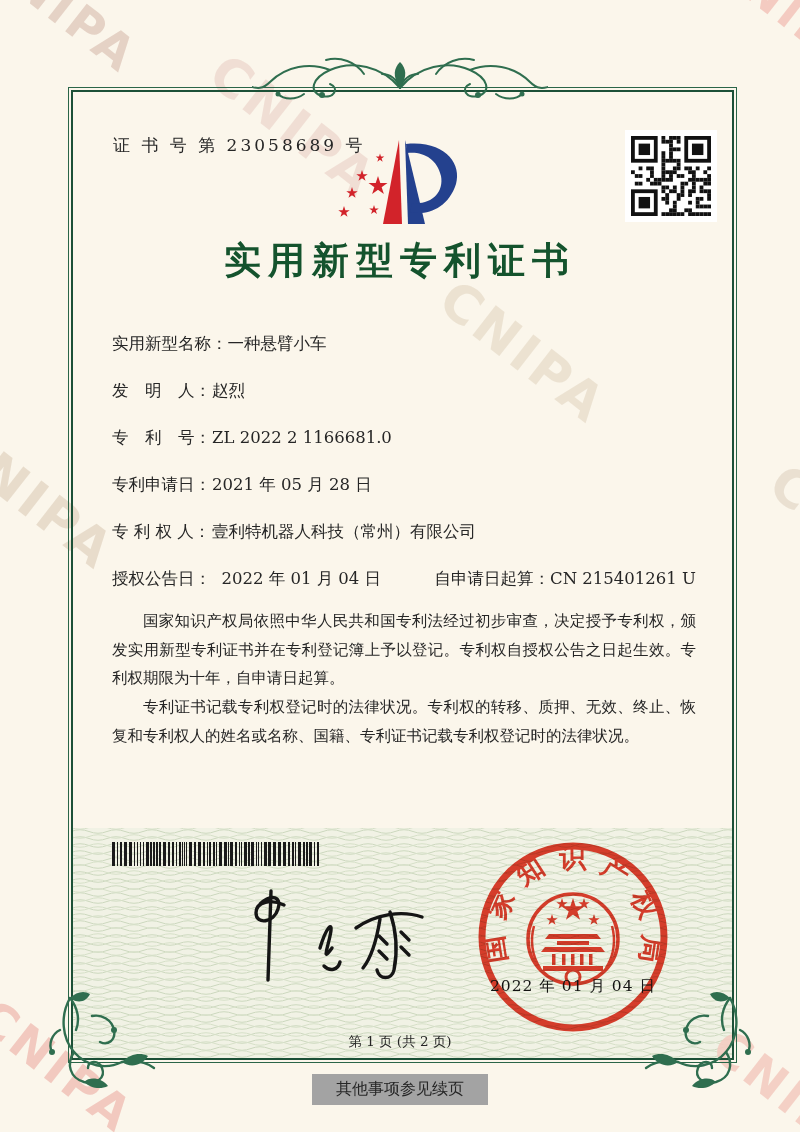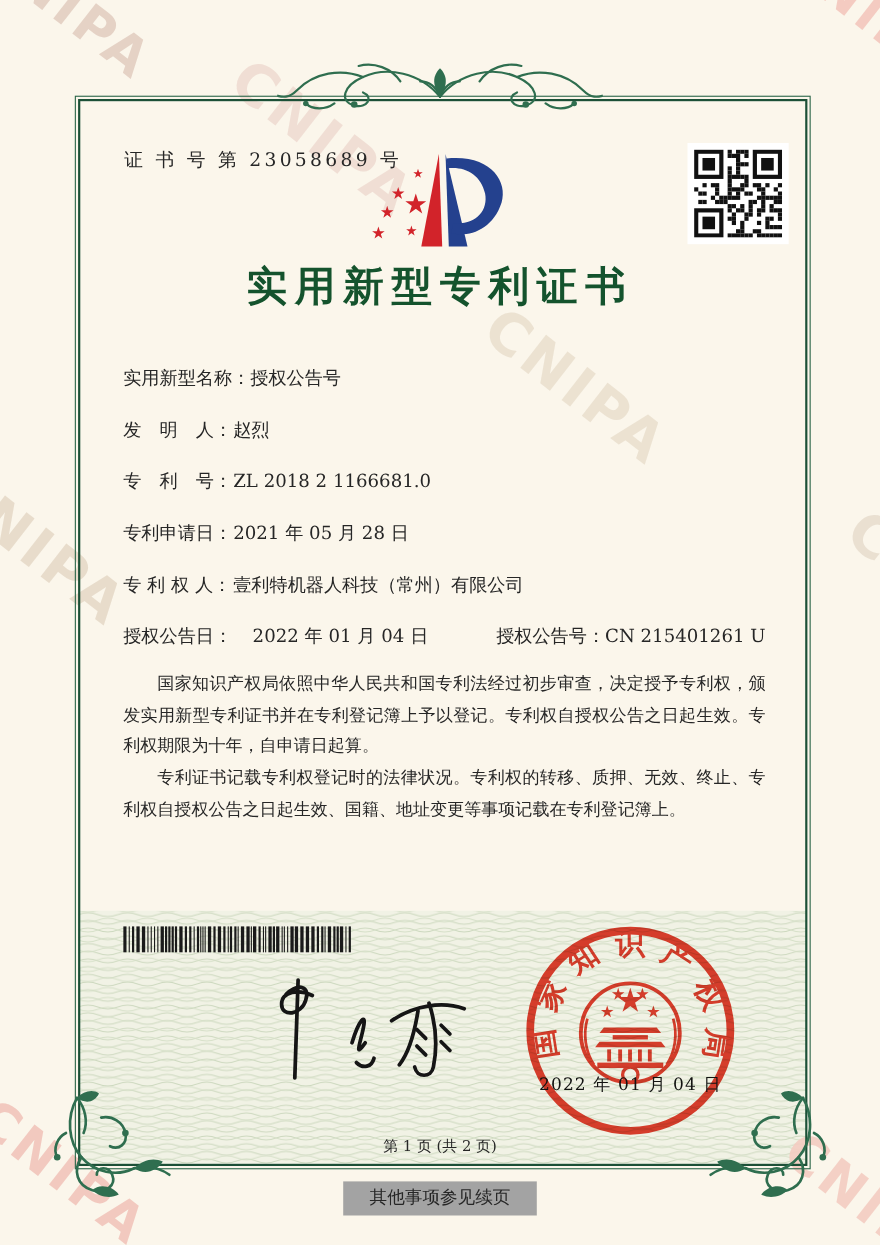--- a/index.html
+++ b/index.html
@@ -289,48 +289,48 @@
       <use href="#st" transform="translate(14,88) scale(6)"></use>
       <use href="#st" transform="translate(44,86) scale(5)"></use>
     </g>
   </svg>
 
   <div class="title">实用新型专利证书</div>
 
   <div class="fields">
     <div class="frow">
       <span class="flabel">实用新型名称：</span>
-      <span class="fvalue">授权公告号</span>
+      <span class="fvalue">一种悬臂小车</span>
     </div>
     <div class="frow">
       <span class="flabel">发　明　人：</span>
       <span class="fvalue">赵烈</span>
     </div>
     <div class="frow">
       <span class="flabel">专　利　号：</span>
-      <span class="fvalue">ZL 2018 2 1166681.0</span>
+      <span class="fvalue">ZL 2022 2 1166681.0</span>
     </div>
     <div class="frow">
       <span class="flabel">专利申请日：</span>
       <span class="fvalue">2021 年 05 月 28 日</span>
     </div>
     <div class="frow">
       <span class="flabel">专 利 权 人：</span>
       <span class="fvalue">壹利特机器人科技（常州）有限公司</span>
     </div>
     <div class="grantrow">
       <span class="flabel">授权公告日：</span>
       <span>2022 年 01 月 04 日</span>
       <span class="grant2">
-        <span>授权公告号：</span><span>CN 215401261 U</span>
+        <span>自申请日起算：</span><span>CN 215401261 U</span>
       </span>
     </div>
     <div class="paras">
       <p>国家知识产权局依照中华人民共和国专利法经过初步审查，决定授予专利权，颁发实用新型专利证书并在专利登记簿上予以登记。专利权自授权公告之日起生效。专利权期限为十年，自申请日起算。</p>
-      <p>专利证书记载专利权登记时的法律状况。专利权的转移、质押、无效、终止、专利权自授权公告之日起生效、国籍、地址变更等事项记载在专利登记簿上。</p>
+      <p>专利证书记载专利权登记时的法律状况。专利权的转移、质押、无效、终止、恢复和专利权人的姓名或名称、国籍、专利证书记载专利权登记时的法律状况。</p>
     </div>
   </div>
 
   <svg id="barcode" class="barcode" xmlns="http://www.w3.org/2000/svg" viewBox="0 0 212 24">
       <rect x="0" y="0" width="3" height="24" fill="#1a1a1a"></rect>
       <rect x="5" y="0" width="1" height="24" fill="#1a1a1a"></rect>
       <rect x="8" y="0" width="2" height="24" fill="#1a1a1a"></rect>
       <rect x="12" y="0" width="3" height="24" fill="#1a1a1a"></rect>
       <rect x="17" y="0" width="3" height="24" fill="#1a1a1a"></rect>
       <rect x="22" y="0" width="1" height="24" fill="#1a1a1a"></rect>

